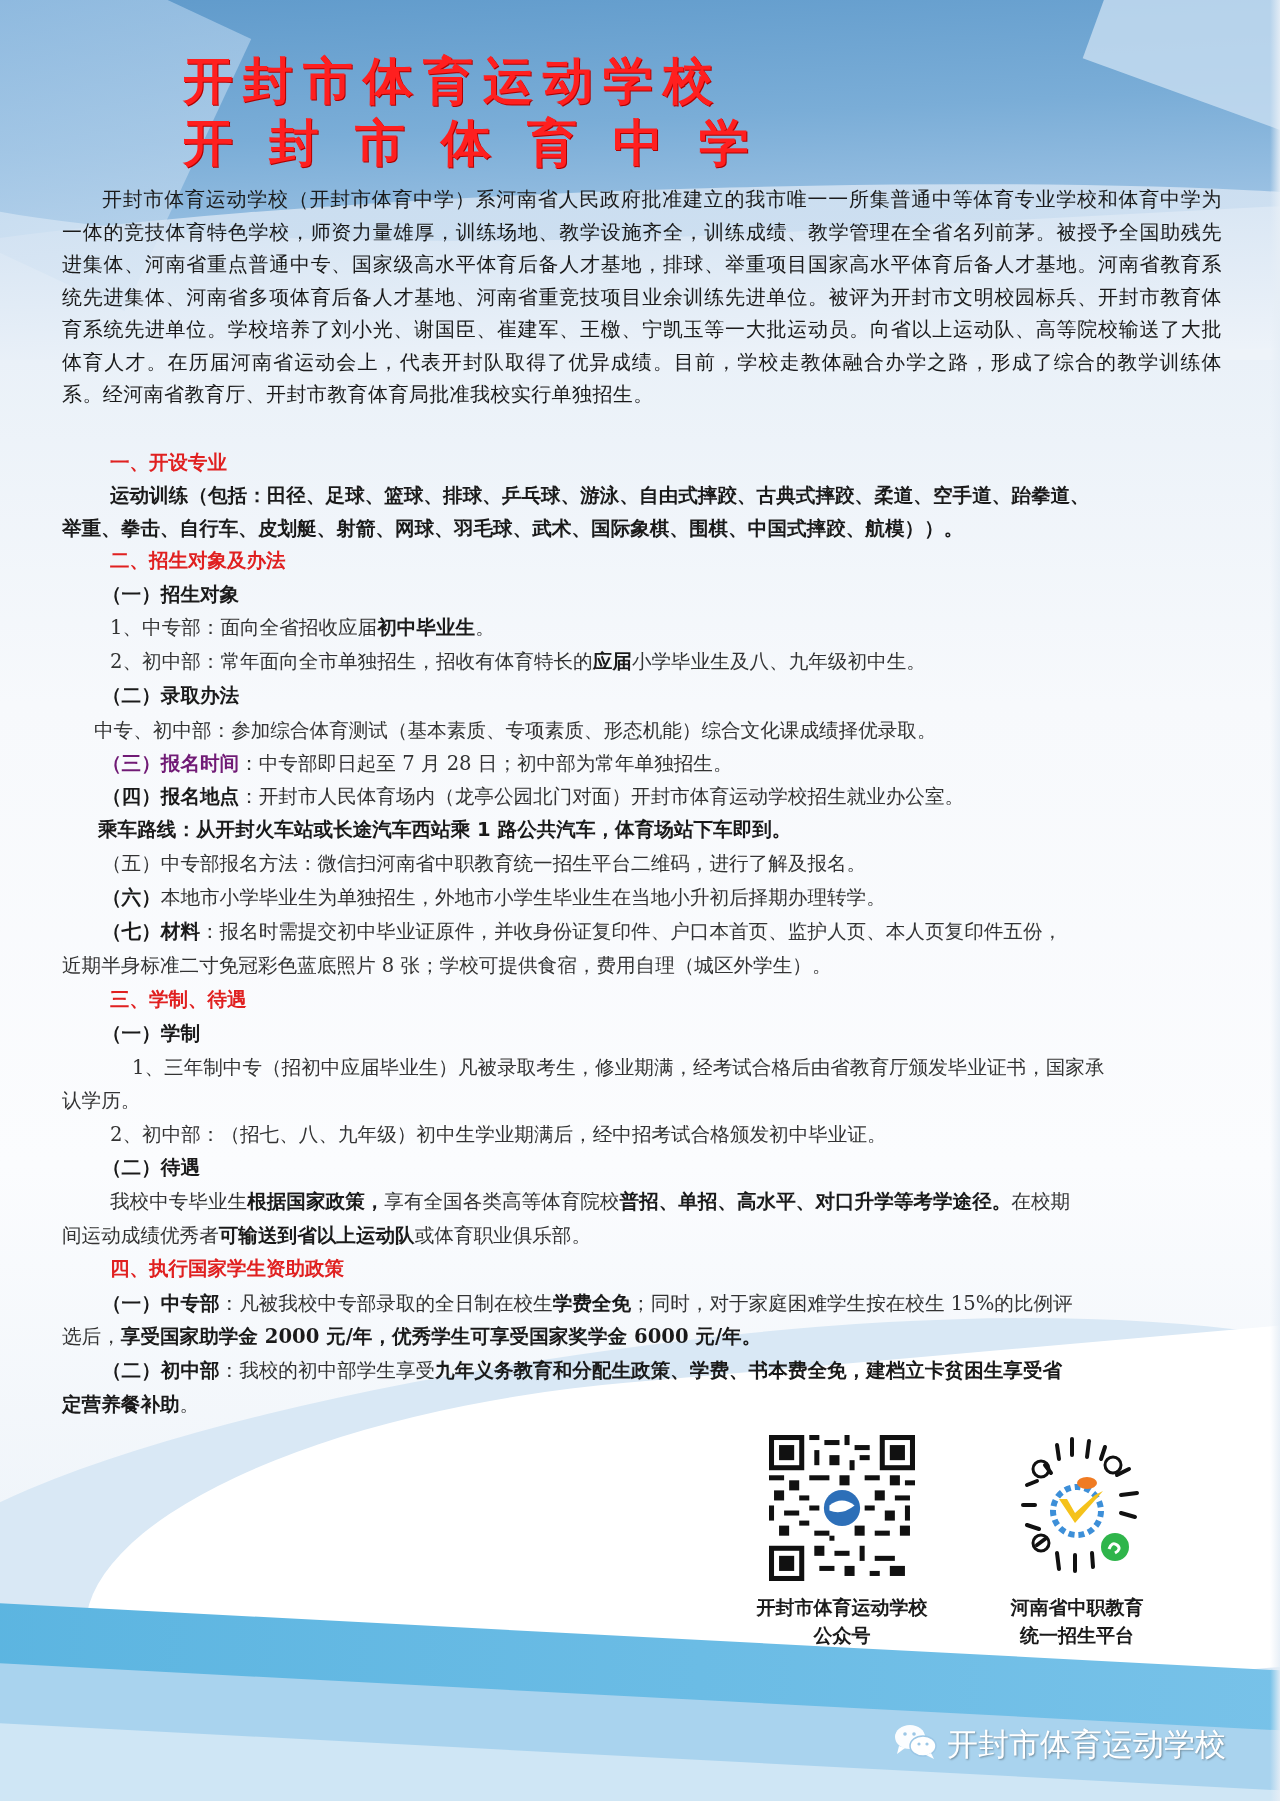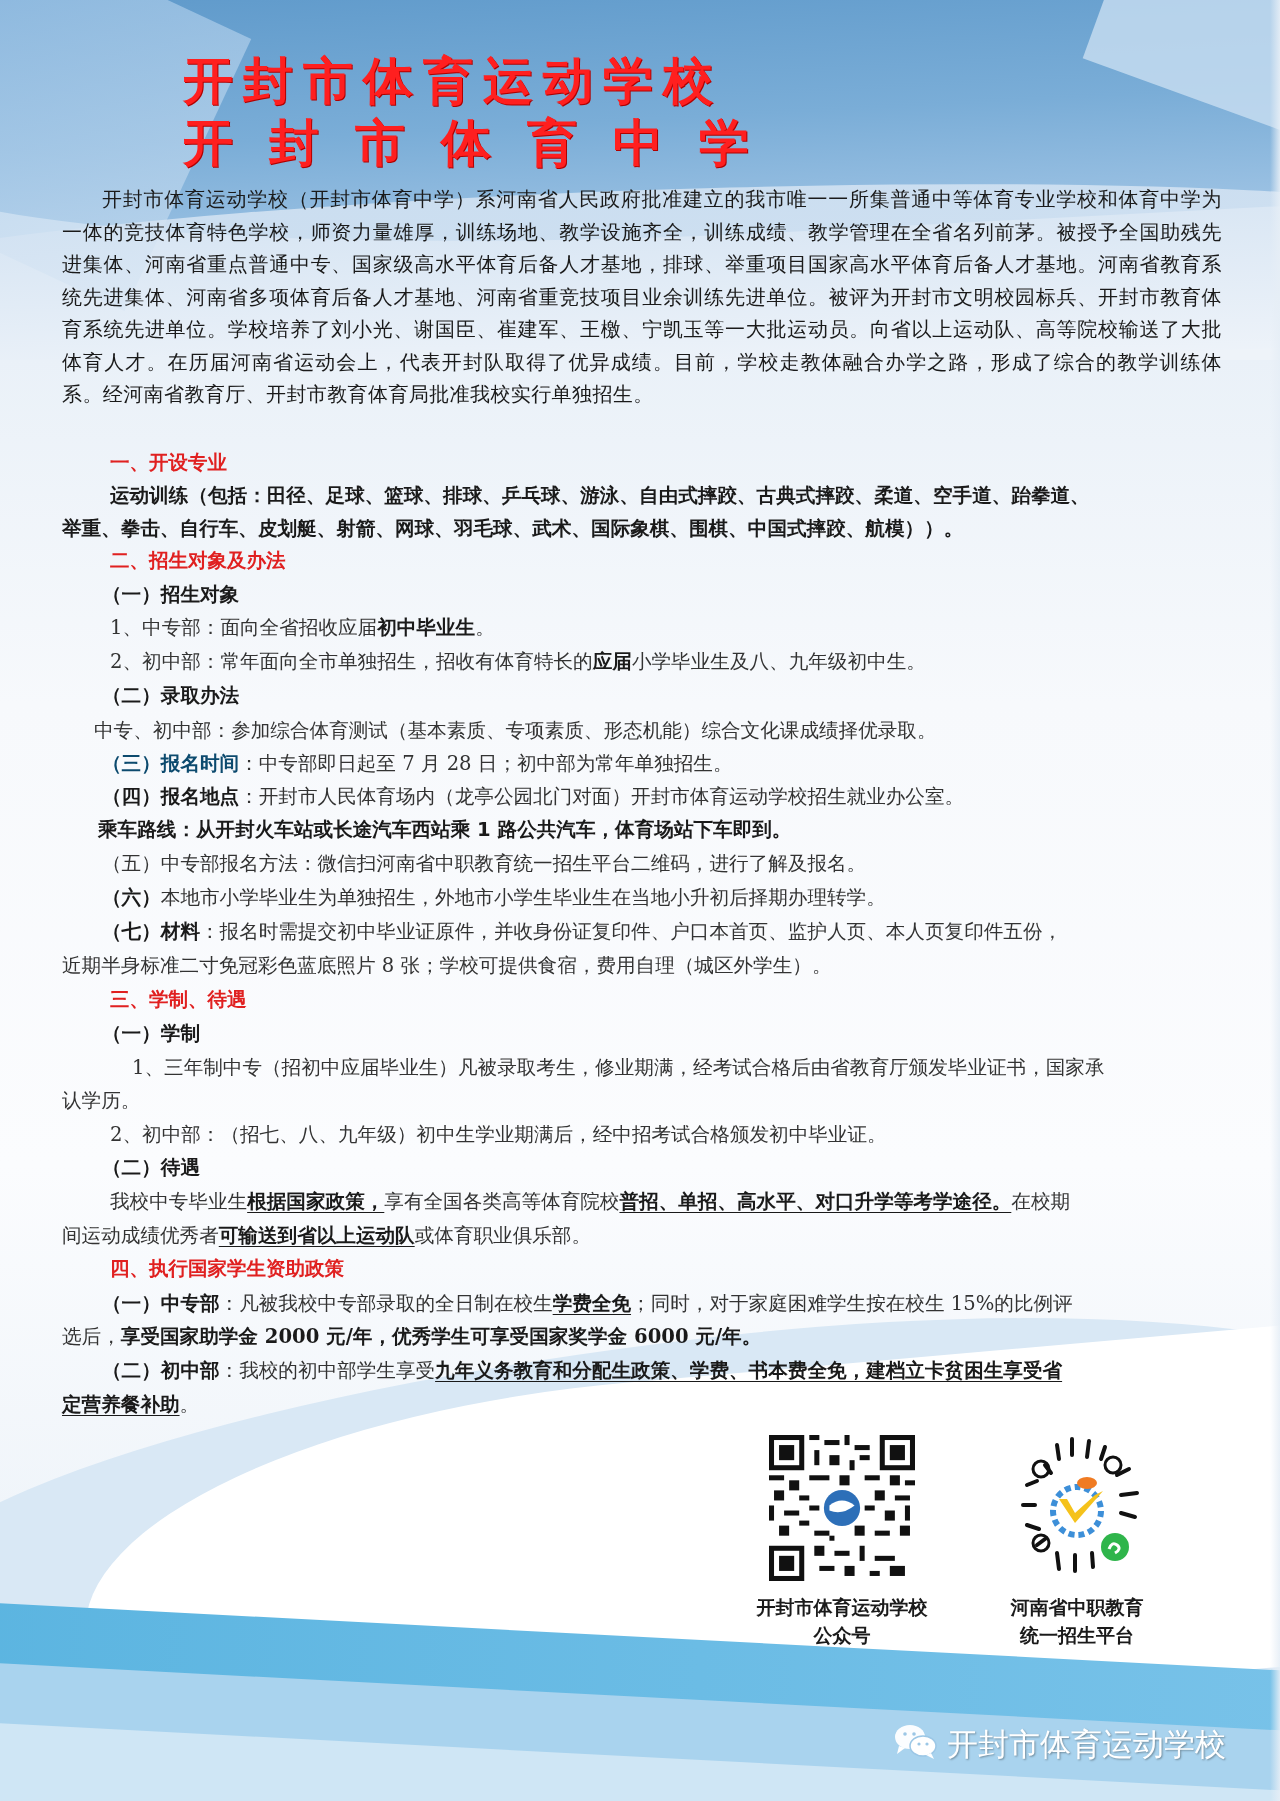--- a/index.html
+++ b/index.html
@@ -75,21 +75,21 @@
     position:absolute; left:62px; top:183px; width:1160px;
     color:#1a1a1a; font-size:20px; line-height:32.5px;
   }
   .intro { text-indent:2em; text-align:justify; margin:0; letter-spacing:0.4px; }
 
   .doc { position:absolute; left:62px; width:1160px; color:#1a1a1a; font-size:19.6px; }
   .line { position:absolute; left:0; white-space:nowrap; }
   .h-red { color:#e02020; font-weight:bold; font-size:19.5px; }
   .bold { font-weight:bold; }
   .serif { font-family:"DejaVu Serif","Liberation Serif", serif; color:#333; }
-  .u { text-decoration:underline; text-underline-offset:4px; }
+  .u { text-underline-offset:4px; }
   .ind1 { left:48px; }
   .ind2 { left:40px; }
 
   .contact {
     position:absolute; left:124px; top:1515px; font-weight:bold; color:#1a1a1a;
     font-size:25px; line-height:42px; letter-spacing:1px;
   }
 
   .qr-wrap { position:absolute; text-align:center; }
   .qr-box { margin:0 auto; position:relative; }
@@ -138,21 +138,21 @@
     <div class="line bold ind2" style="top:581px;">（一）招生对象</div>
     <div class="line serif ind1" style="top:614px;">
       <span>1、中专部：面向全省招收应届</span><span class="bold" style="color:#1a1a1a">初中毕业生</span><span>。</span>
     </div>
     <div class="line serif ind1" style="top:648px;">
       <span>2、初中部：常年面向全市单独招生，招收有体育特长的</span><span class="bold" style="color:#1a1a1a">应届</span><span>小学毕业生及八、九年级初中生。</span>
     </div>
     <div class="line bold ind2" style="top:682px;">（二）录取办法</div>
     <div class="line serif" style="top:717px;left:32px;">中专、初中部：参加综合体育测试（基本素质、专项素质、形态机能）综合文化课成绩择优录取。</div>
     <div class="line serif ind2" style="top:750px;">
-      <span class="bold" style="color:#0c4a6e;font-family:Liberation Mono, monospace">（三）报名时间</span><span>：中专部即日起至 7 月 28 日；初中部为常年单独招生。</span>
+      <span class="bold" style="color:#701a75;font-family:Liberation Mono, monospace">（三）报名时间</span><span>：中专部即日起至 7 月 28 日；初中部为常年单独招生。</span>
     </div>
     <div class="line serif ind2" style="top:783px;">
       <span class="bold" style="color:#1a1a1a;font-family:'DejaVu Sans',sans-serif">（四）报名地点</span><span>：开封市人民体育场内（龙亭公园北门对面）开封市体育运动学校招生就业办公室。</span>
     </div>
     <div class="line bold" style="top:816px;left:36px;">乘车路线：从开封火车站或长途汽车西站乘 1 路公共汽车，体育场站下车即到。</div>
     <div class="line serif ind2" style="top:850px;">（五）中专部报名方法：微信扫河南省中职教育统一招生平台二维码，进行了解及报名。</div>
     <div class="line serif ind2" style="top:884px;">
       <span class="bold" style="color:#1a1a1a;font-family:'DejaVu Sans',sans-serif">（六）</span><span>本地市小学毕业生为单独招生，外地市小学生毕业生在当地小升初后择期办理转学。</span>
     </div>
     <div class="line serif ind2" style="top:918px;">

